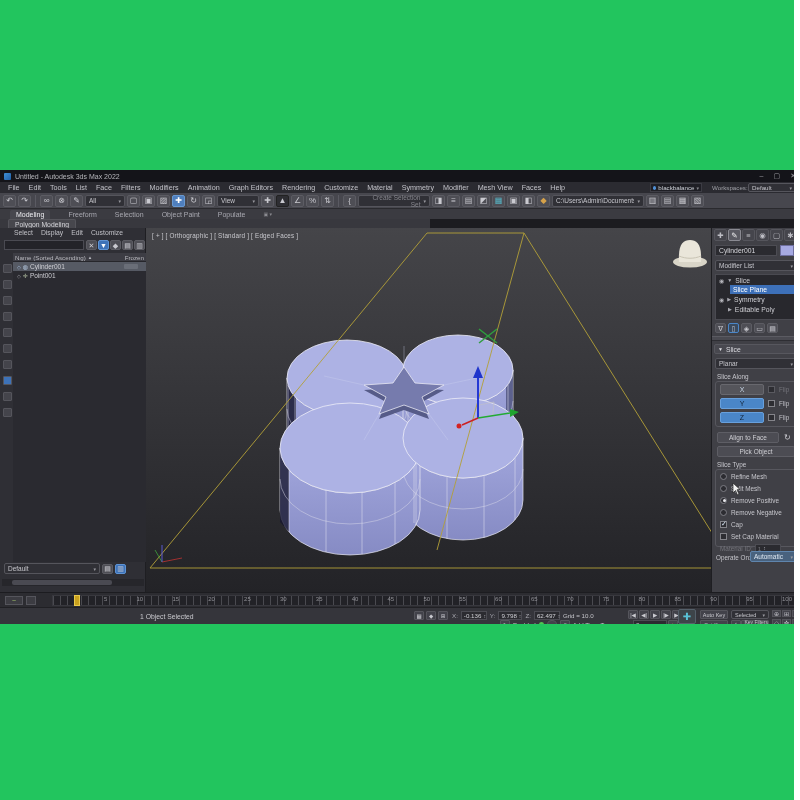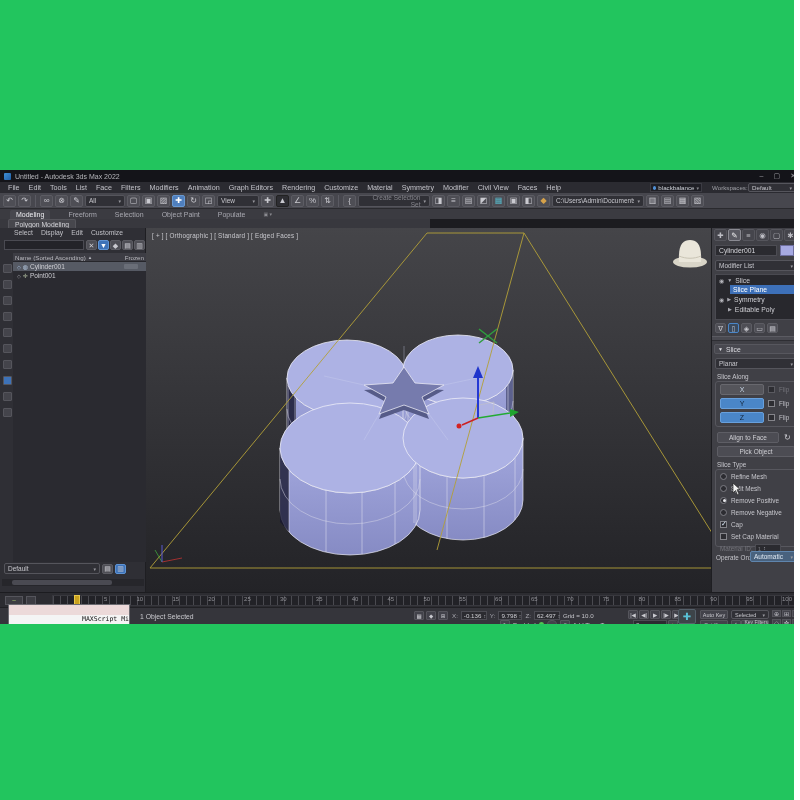--- a/index.html
+++ b/index.html
@@ -127,21 +127,21 @@
           <span class="">Face</span>
           <span class="">Filters</span>
           <span class="">Modifiers</span>
           <span class="">Animation</span>
           <span class="">Graph Editors</span>
           <span class="">Rendering</span>
           <span class="">Customize</span>
           <span class="">Material</span>
           <span class="">Symmetry</span>
           <span class="">Modifier</span>
-          <span class="">Civil View</span>
+          <span class="">Mesh View</span>
           <span class="">Faces</span>
           <span class="">Help</span>
         </span>
     <span class="userchip">
       <span class="dot"></span>
       <span>blackbalance</span>
       <span style="margin-left:auto;font-size:5px;color:#8a8a90;">▾</span>
     </span>
     <span class="wslabel">Workspaces:</span>
     <span class="combo wscombo" style="height:9px;font-size:6.2px;">
@@ -505,24 +505,20 @@
           <span class="">80</span>
           <span class="">85</span>
           <span class="">90</span>
           <span class="">95</span>
           <span class="">100</span>
         </div>
     <div class="thandle"></div>
   </div>
 
   <div class="abs statusbar">
-    <div class="mxs">
-      <div class="pink"></div>
-      <div class="white">MAXScript Mi</div>
-    </div>
     <div class="selstat">1 Object Selected</div>
 
     <span class="abs" style="left:414px;top:3px;display:flex;gap:2px;">
       <span class="tbtn">▦</span>
       <span class="tbtn">◆</span>
       <span class="tbtn">⊞</span>
     </span>
     <span class="abs" style="left:452px;top:3px;display:flex;gap:3px;align-items:center;">
       <span class="lbl">X:</span>
       <span class="coordfield" style="width:26px;">

